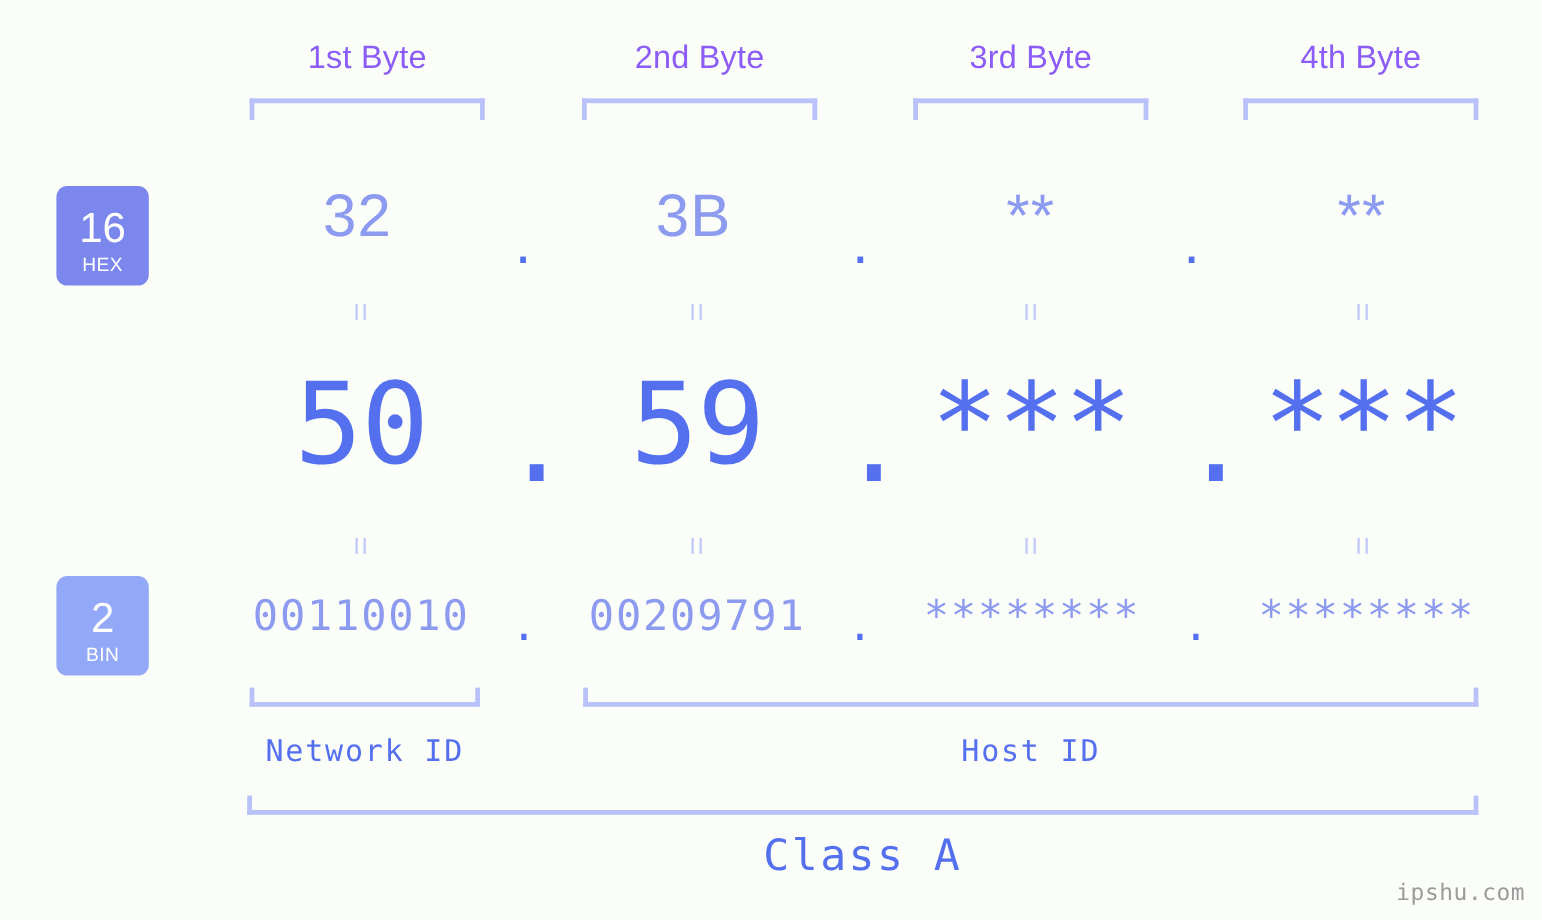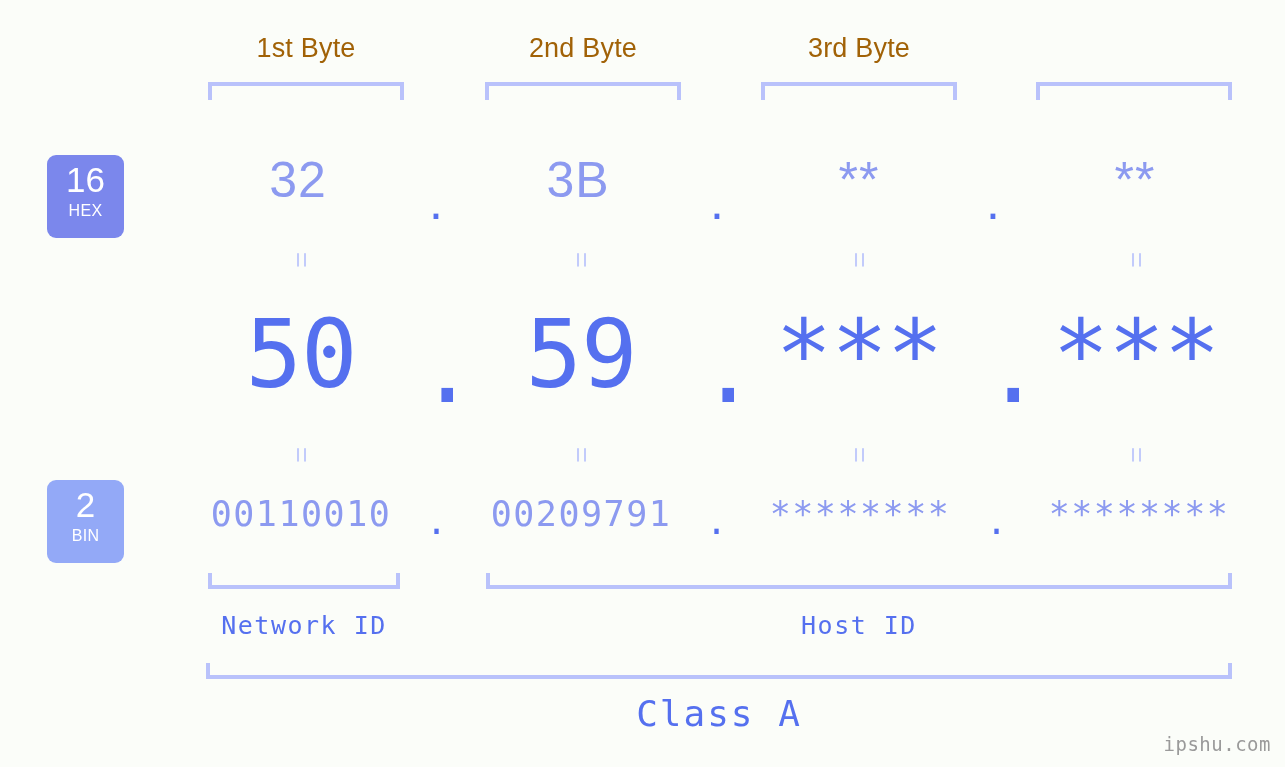--- a/index.html
+++ b/index.html
@@ -21,21 +21,21 @@
     height: 767px;
   }
 
   
   .byte-header {
     position: absolute;
     top: 33px;
     width: 196px;
     text-align: center;
     font-size: 27px;
-    color: #a16207;
+    color: #8b5cf6;
     letter-spacing: 0.2px;
     white-space: nowrap;
     font-family: "Liberation Sans", sans-serif;
   }
 
   
   .top-bracket {
     position: absolute;
     top: 82px;
     width: 196px;
@@ -48,21 +48,21 @@
 
   
   .badge {
     position: absolute;
     left: 47px;
     width: 77px;
     border-radius: 9px;
     color: #ffffff;
     text-align: center;
     box-sizing: border-box;
-    padding-top: 6px;
+    padding-top: 17px;
     font-family: "Liberation Sans", sans-serif;
   }
   .badge .num {
     display: block;
     font-size: 35px;
     line-height: 38px;
     font-weight: 400;
   }
   .badge .lbl {
     display: block;
@@ -223,20 +223,21 @@
   }
 </style>
 </head>
 <body>
 
 <div class="stage">
 
   <div class="byte-header" style="left:208px;">1st Byte</div>
   <div class="byte-header" style="left:485px;">2nd Byte</div>
   <div class="byte-header" style="left:761px;">3rd Byte</div>
+  <div class="byte-header" style="left:1036px;">4th Byte</div>
 
   <div class="top-bracket" style="left:208px;"></div>
   <div class="top-bracket" style="left:485px;"></div>
   <div class="top-bracket" style="left:761px;"></div>
   <div class="top-bracket" style="left:1036px;"></div>
 
   <div class="badge" id="badge-hex">
     <span class="num">16</span>
     <span class="lbl">HEX</span>
   </div>

